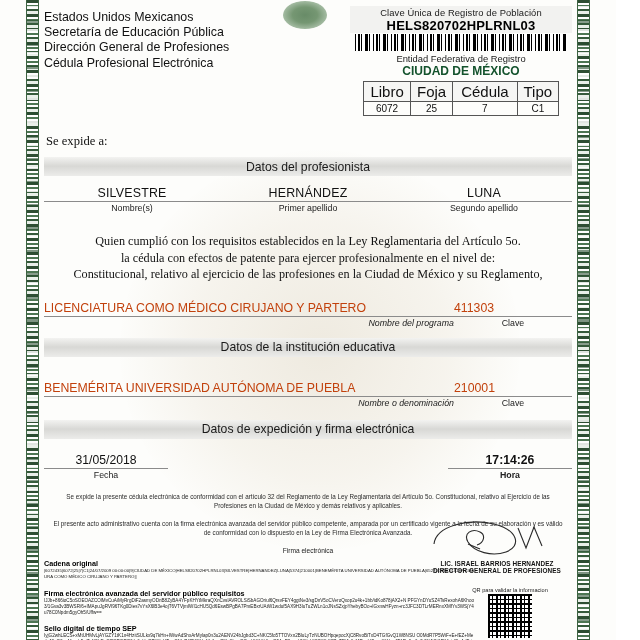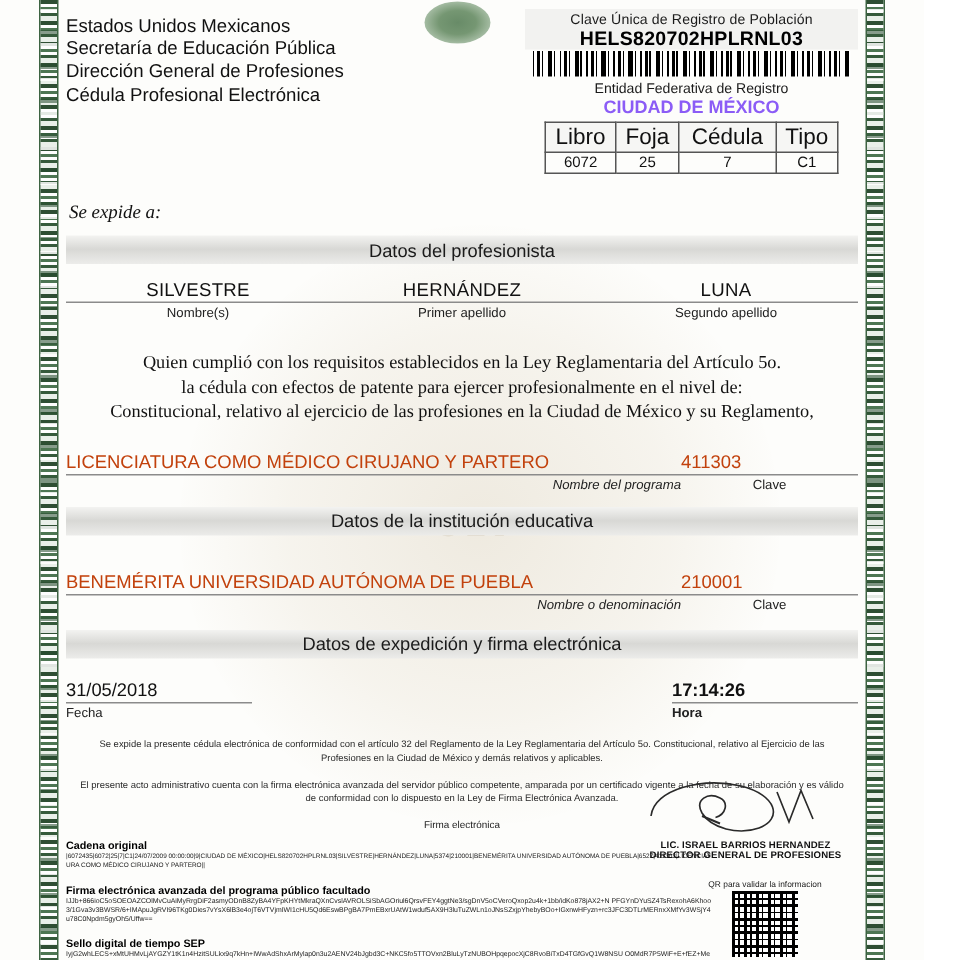--- a/index.html
+++ b/index.html
@@ -80,33 +80,33 @@
   .curp-box { background: #f2f2f0; padding: 1px 0 0 0; }
   .curp-value { font-size: 13px; font-weight: bold; color: #000; letter-spacing: .2px; }
   .barcode {
     height: 17px; width: 212px; margin: 1px auto 2px auto;
     background: repeating-linear-gradient(to right,
       #000 0 1px, #fff 1px 3px, #000 3px 5px, #fff 5px 6px,
       #000 6px 7px, #fff 7px 10px, #000 10px 13px, #fff 13px 14px,
       #000 14px 15px, #fff 15px 18px);
   }
   .entidad-label { font-size: 9.4px; color: #1a1a1a; }
-  .entidad-value { font-size: 12px; font-weight: bold; color: #8b5cf6; margin-bottom: 3px; }
+  .entidad-value { font-size: 12px; font-weight: bold; color: #14532d; margin-bottom: 3px; }
 
   table.reg { border-collapse: collapse; margin: 0 auto; width: 196px; }
   table.reg td, table.reg th {
     border: 1px solid #555; font-size: 15px; text-align: center;
     padding: 1px 2px; color: #111; font-weight: normal;
   }
   table.reg th { background: #f6f6f4; }
   table.reg td { font-size: 10px; }
 
   
   .se-expide { font-size: 12.6px; color: #111; margin: 18px 0 8px 2px;
-     font-family: "Liberation Serif", serif; font-style: italic; }
+     font-family: "Liberation Serif", serif; }
 
   .band {
     background: linear-gradient(to bottom, #f3f3f1 0%, #d8d8d5 48%, #ececea 100%);
     text-align: center; font-size: 12.2px; color: #1a1a1a;
     padding: 2.5px 0; margin: 0 0 4px 0;
   }
 
   .triple { display: flex; text-align: center; margin-top: 10px; }
   .triple > div { flex: 1; }
   .fld-value { font-size: 12.4px; color: #111; letter-spacing: .2px; }
@@ -120,21 +120,21 @@
   }
 
   .kv-row { display: flex; align-items: flex-end; margin-top: 18px; }
   .kv-main { flex: 1; }
   .kv-code { width: 118px; }
   .kv-value { font-size: 12.3px; color: #c2410c; }
   .kv-label { font-size: 8.8px; color: #222; text-align: center; margin-top: 1px; }
   .kv-label.left-ind { text-align: right; padding-left: 70px; font-style: italic; }
 
   .dt-row { display: flex; margin-top: 14px; }
-  .dt-col { flex: 1; text-align: left; }
+  .dt-col { flex: 1; text-align: center; }
   .dt-col.first { padding-right: 150px; }
   .dt-col.second { padding-left: 130px; font-weight: bold; }
   .dt-value { font-size: 12.2px; color: #111; }
 
   .legal {
     text-align: center; font-size: 6.3px; line-height: 9px;
     color: #2a2a2a; margin: 12px 8px 0 8px;
   }
   .legal.second { margin-top: 9px; }
 
@@ -297,21 +297,21 @@
     <div class="legal second">El presente acto administrativo cuenta con la firma electrónica avanzada del servidor público competente, amparada por un certificado vigente a la fecha de su elaboración y es válido de conformidad con lo dispuesto en la Ley de Firma Electrónica Avanzada.</div>
 
     <div class="firma-title">Firma electrónica</div>
 
     <div class="sig-block">
       <div class="sig-head">Cadena original</div>
       <div class="sig-body tiny">|6072435|6072|25|7|C1|24/07/2009 00:00:00|9|CIUDAD DE MÉXICO|HELS820702HPLRNL03|SILVESTRE|HERNÁNDEZ|LUNA|5374|210001|BENEMÉRITA UNIVERSIDAD AUTÓNOMA DE PUEBLA|6527|411303|LICENCIATURA COMO MÉDICO CIRUJANO Y PARTERO||</div>
     </div>
 
     <div class="sig-block" style="margin-top:9px">
-      <div class="sig-head">Firma electrónica avanzada del programa público facultado</div>
+      <div class="sig-head">Firma electrónica avanzada del servidor público requisitos</div>
       <div class="sig-body">IJJb+866ioC5oSOEOAZCOlMvCuAiMyRrgDiF2asmyODnB8ZyBA4YFpKHYtMkraQXnCvslAVROLSiSbAGOriul6QrsvFEY4ggtNe3/sgDnV5oCVeroQxop2u4k+1bb/idKo878jAX2+N PFGYnDYuSZ4TsRexohA6Khoo3/1Gva3v3BWSR/6+IMApuJgRVI96TKg0Dies7vYsX6lB3e4ojT6VTVjmIWI1cHU5Qd6EswBPgBA7PmEBxrUAtW1wduf5AX9H3luTuZWLn1oJNsSZxjpYhebyBOo+IGxnwHFyzn+rc3JFC3DTLrMERnxXMfYv3WSjY4u78C0Npdm5gyOh5/Uffw==</div>
     </div>
 
     <div class="sig-block" style="margin-top:8px">
       <div class="sig-head">Sello digital de tiempo SEP</div>
       <div class="sig-body">IyjG2whLECS+xMtUHMvLjAYGZY1tK1n4HzitSULkx9q7kHn+IWwAdShxArMylap0n3u2AENV24bJgbd3C+NKC5fo5TTOVxn2BluLyTzNUBOHpqepocXjC8RvoBiTxD4TGfGvQ1W8NSU O0MdR7P5WiF+E+fEZ+MednJ2uO3pgMuerb5ciZaN5LDqGPGRGROfVg6qHxOPYYuUT+nGMoP4RK2jH+Mx1sw7WofKymOOxrUYXAH/voQ9AnP0nvgHNNnViSOWL1SRsT5MtdluMR mVi9ayxXiWxa4TARefbu6q9r9XJiQt6RjVicidQoAdBriUbKL8pO+0gLo3MOavifarEydOsA4==</div>
     </div>
 
   </div>
 

